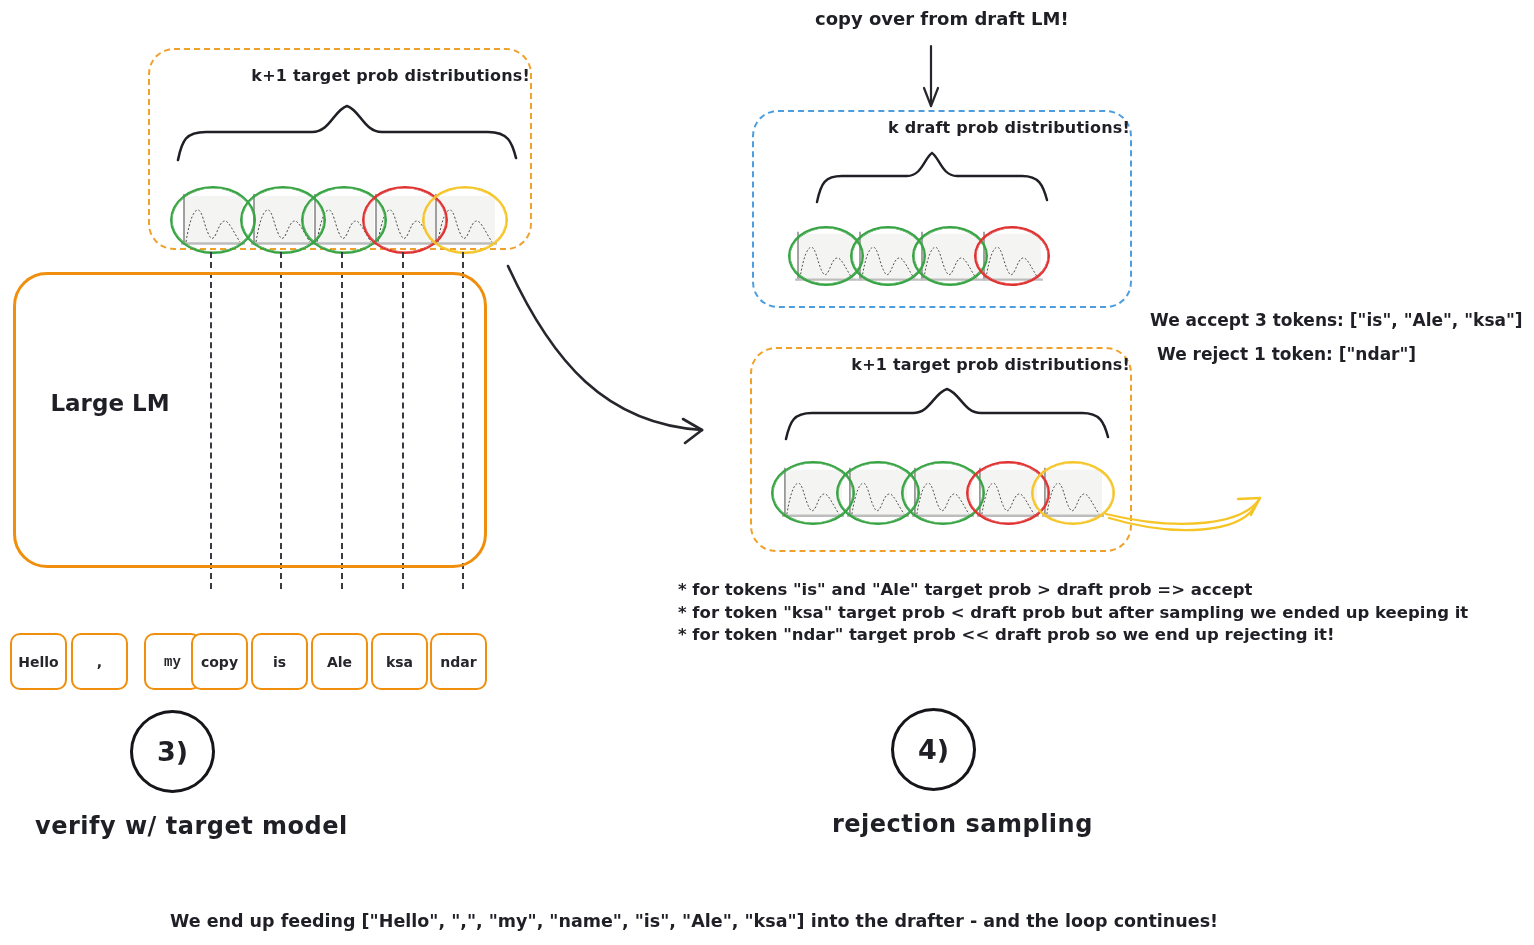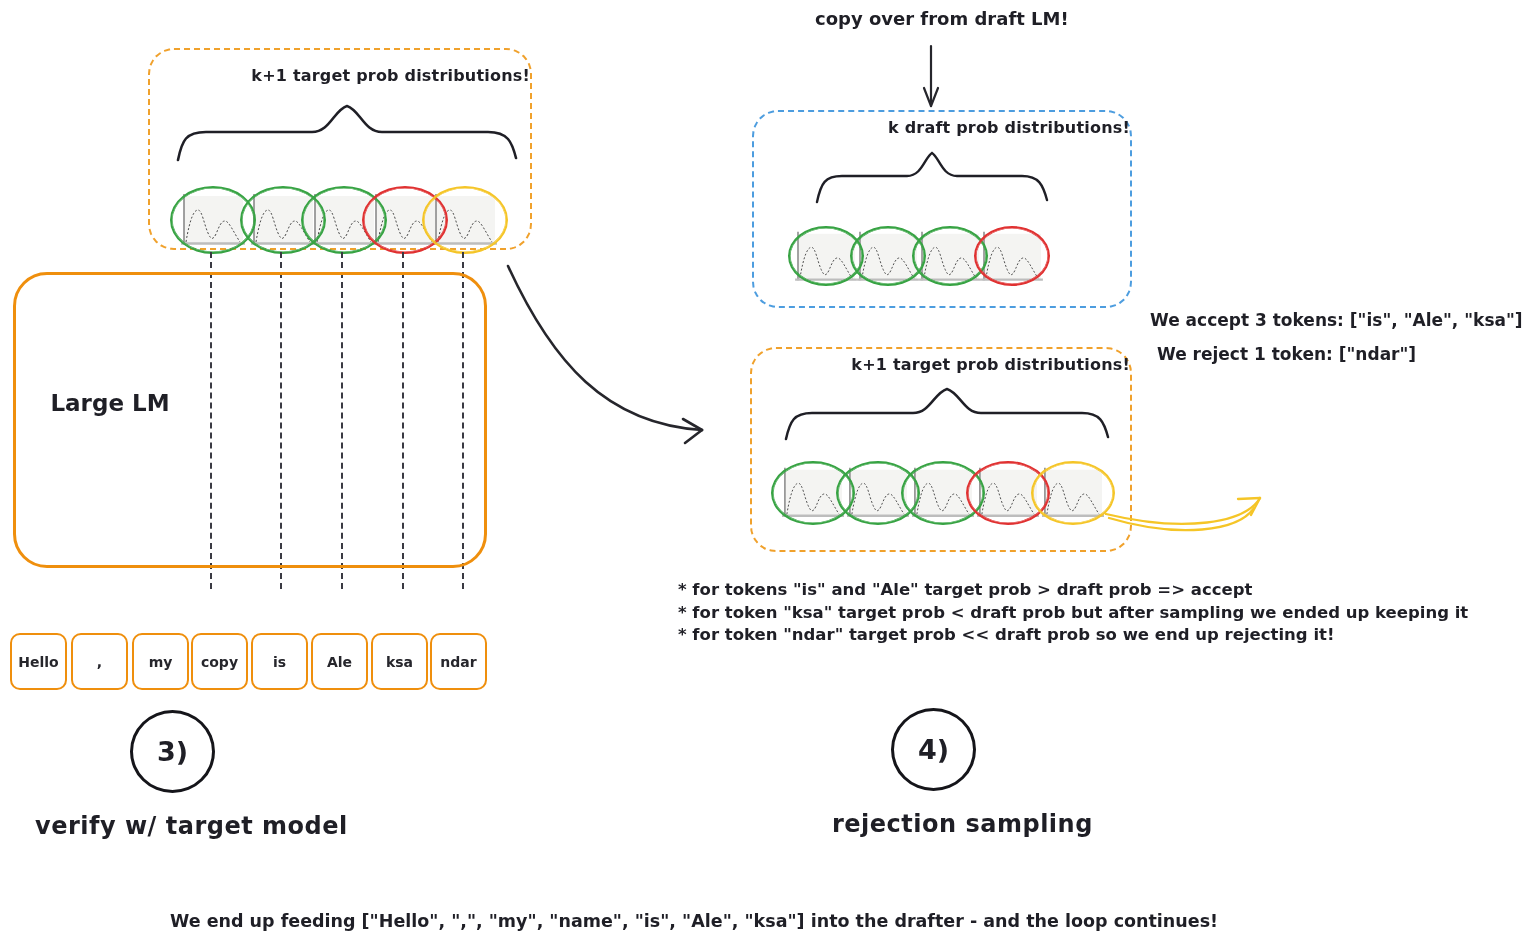--- a/index.html
+++ b/index.html
@@ -124,21 +124,21 @@
   <div class="lm-label">
     <div>Large LM</div>
   </div>
 
   <div class="token" style="left:10px;">
       <span>Hello</span>
     </div>
   <div class="token" style="left:71px;">
       <span>,</span>
     </div>
-  <div class="token" style="left:132px;">
+  <div class="token" style="left:144px;font-family:Liberation Mono, monospace;">
       <span>my</span>
     </div>
   <div class="token" style="left:191px;">
       <span>copy</span>
     </div>
   <div class="token" style="left:251px;align-items:center;">
       <span>is</span>
     </div>
   <div class="token" style="left:311px;justify-content:center;">
       <span>Ale</span>

